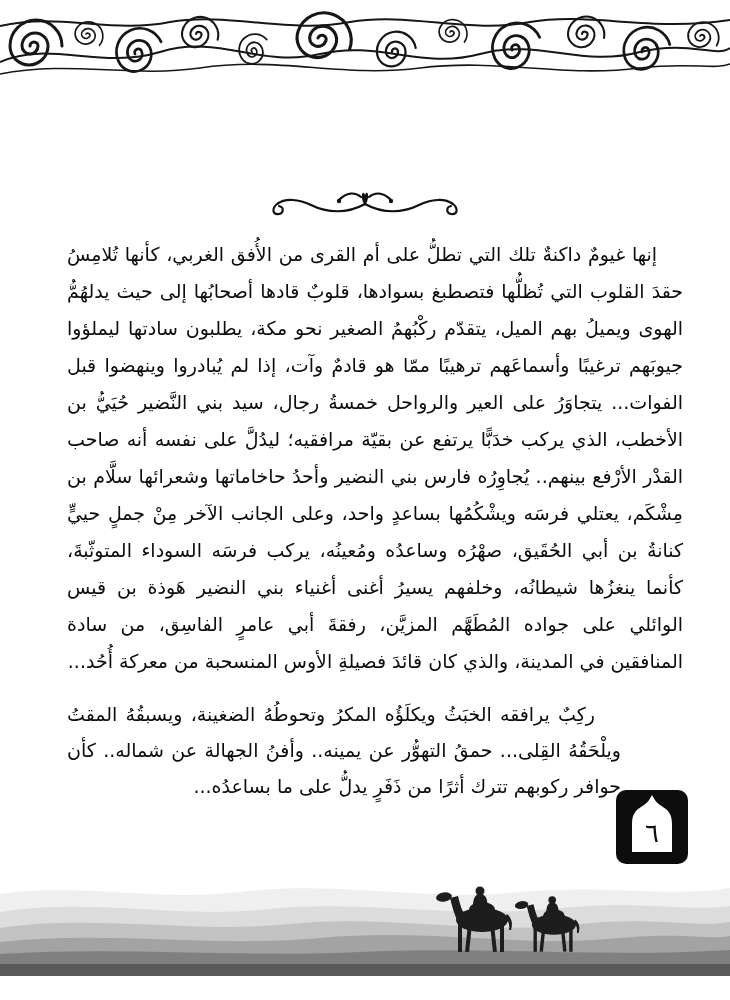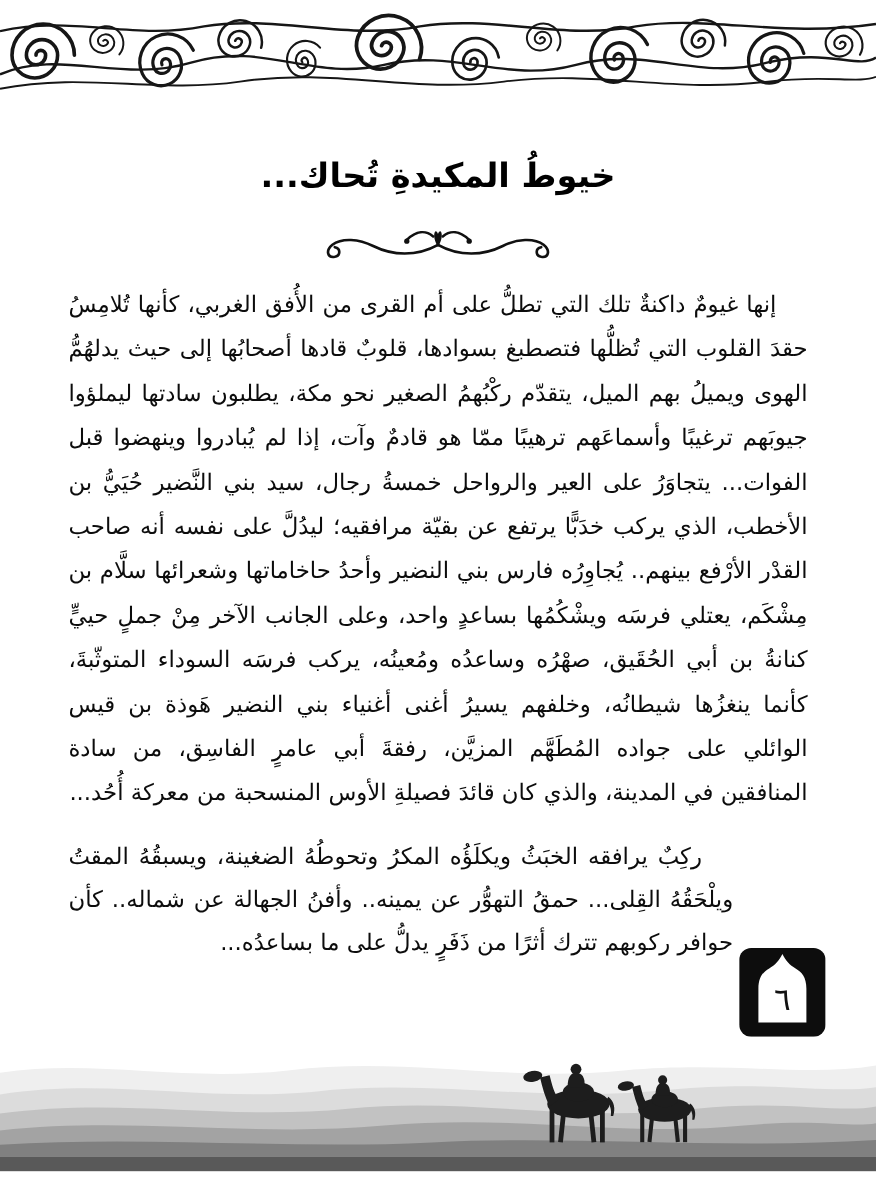--- a/index.html
+++ b/index.html
@@ -8,21 +8,21 @@
     overflow:hidden; font-family:"DejaVu Sans", sans-serif;
   }
   .top-ornament { position:absolute; top:4px; left:0; width:730px; height:82px; }
   .chapter-title {
     position:absolute; top:130px; left:0; width:100%; margin:0;
     text-align:center; font-size:28px; font-weight:bold; color:#000000;
     direction:rtl;
   }
   .flourish { position:absolute; top:180px; left:235px; width:260px; height:44px; }
   .text-col {
-    position:absolute; top:236px; left:57px; width:616px;
+    position:absolute; top:236px; left:67px; width:616px;
     direction:rtl; color:#0c0c0c;
   }
   .text-col p { margin:0; text-align:justify; font-size:19px; }
   p.para1 { line-height:37px; text-indent:26px; }
   p.para2 { line-height:36px; text-indent:26px; margin-top:16px; margin-right:62px; }
   .page-badge { position:absolute; top:790px; left:616px; width:72px; height:74px; }
   .bottom-landscape { position:absolute; left:0; top:868px; width:730px; height:110px; }
   svg { display:block; }
 </style>
 </head>
@@ -48,21 +48,20 @@
         <use href="#spiral" transform="translate(392 48) scale(0.75) rotate(-10)"></use>
         <use href="#spiral" transform="translate(450 28) scale(0.55) rotate(35)"></use>
         <use href="#spiral" transform="translate(512 46) scale(0.95) rotate(-25)"></use>
         <use href="#spiral" transform="translate(582 30) scale(0.7) rotate(10)"></use>
         <use href="#spiral" transform="translate(642 48) scale(0.9) rotate(-15)"></use>
         <use href="#spiral" transform="translate(700 32) scale(0.6) rotate(30)"></use>
       </g>
     </svg>
   </div>
 
-  <h1 class="chapter-title" dir="rtl">خيوطُ المكيدةِ تُحاك...</h1>
 
   <div class="flourish">
     <svg width="260" height="44" viewBox="0 0 260 44">
       <g fill="none" stroke="#111111" stroke-width="2.2" stroke-linecap="round">
         <path d="M130 24 C112 34 92 33 76 25 C64 19 50 18 42 24 C36 29 38 35 44 34 C49 33 49 27 44 26"></path>
         <path d="M130 24 C148 34 168 33 184 25 C196 19 210 18 218 24 C224 29 222 35 216 34 C211 33 211 27 216 26"></path>
         <path d="M104 20 C112 12 120 12 126 17"></path>
         <path d="M156 20 C148 12 140 12 134 17"></path>
       </g>
       <path d="M130 26 C124 16 128 9 130 15 C132 9 136 16 130 26 Z" fill="#111111"></path>

